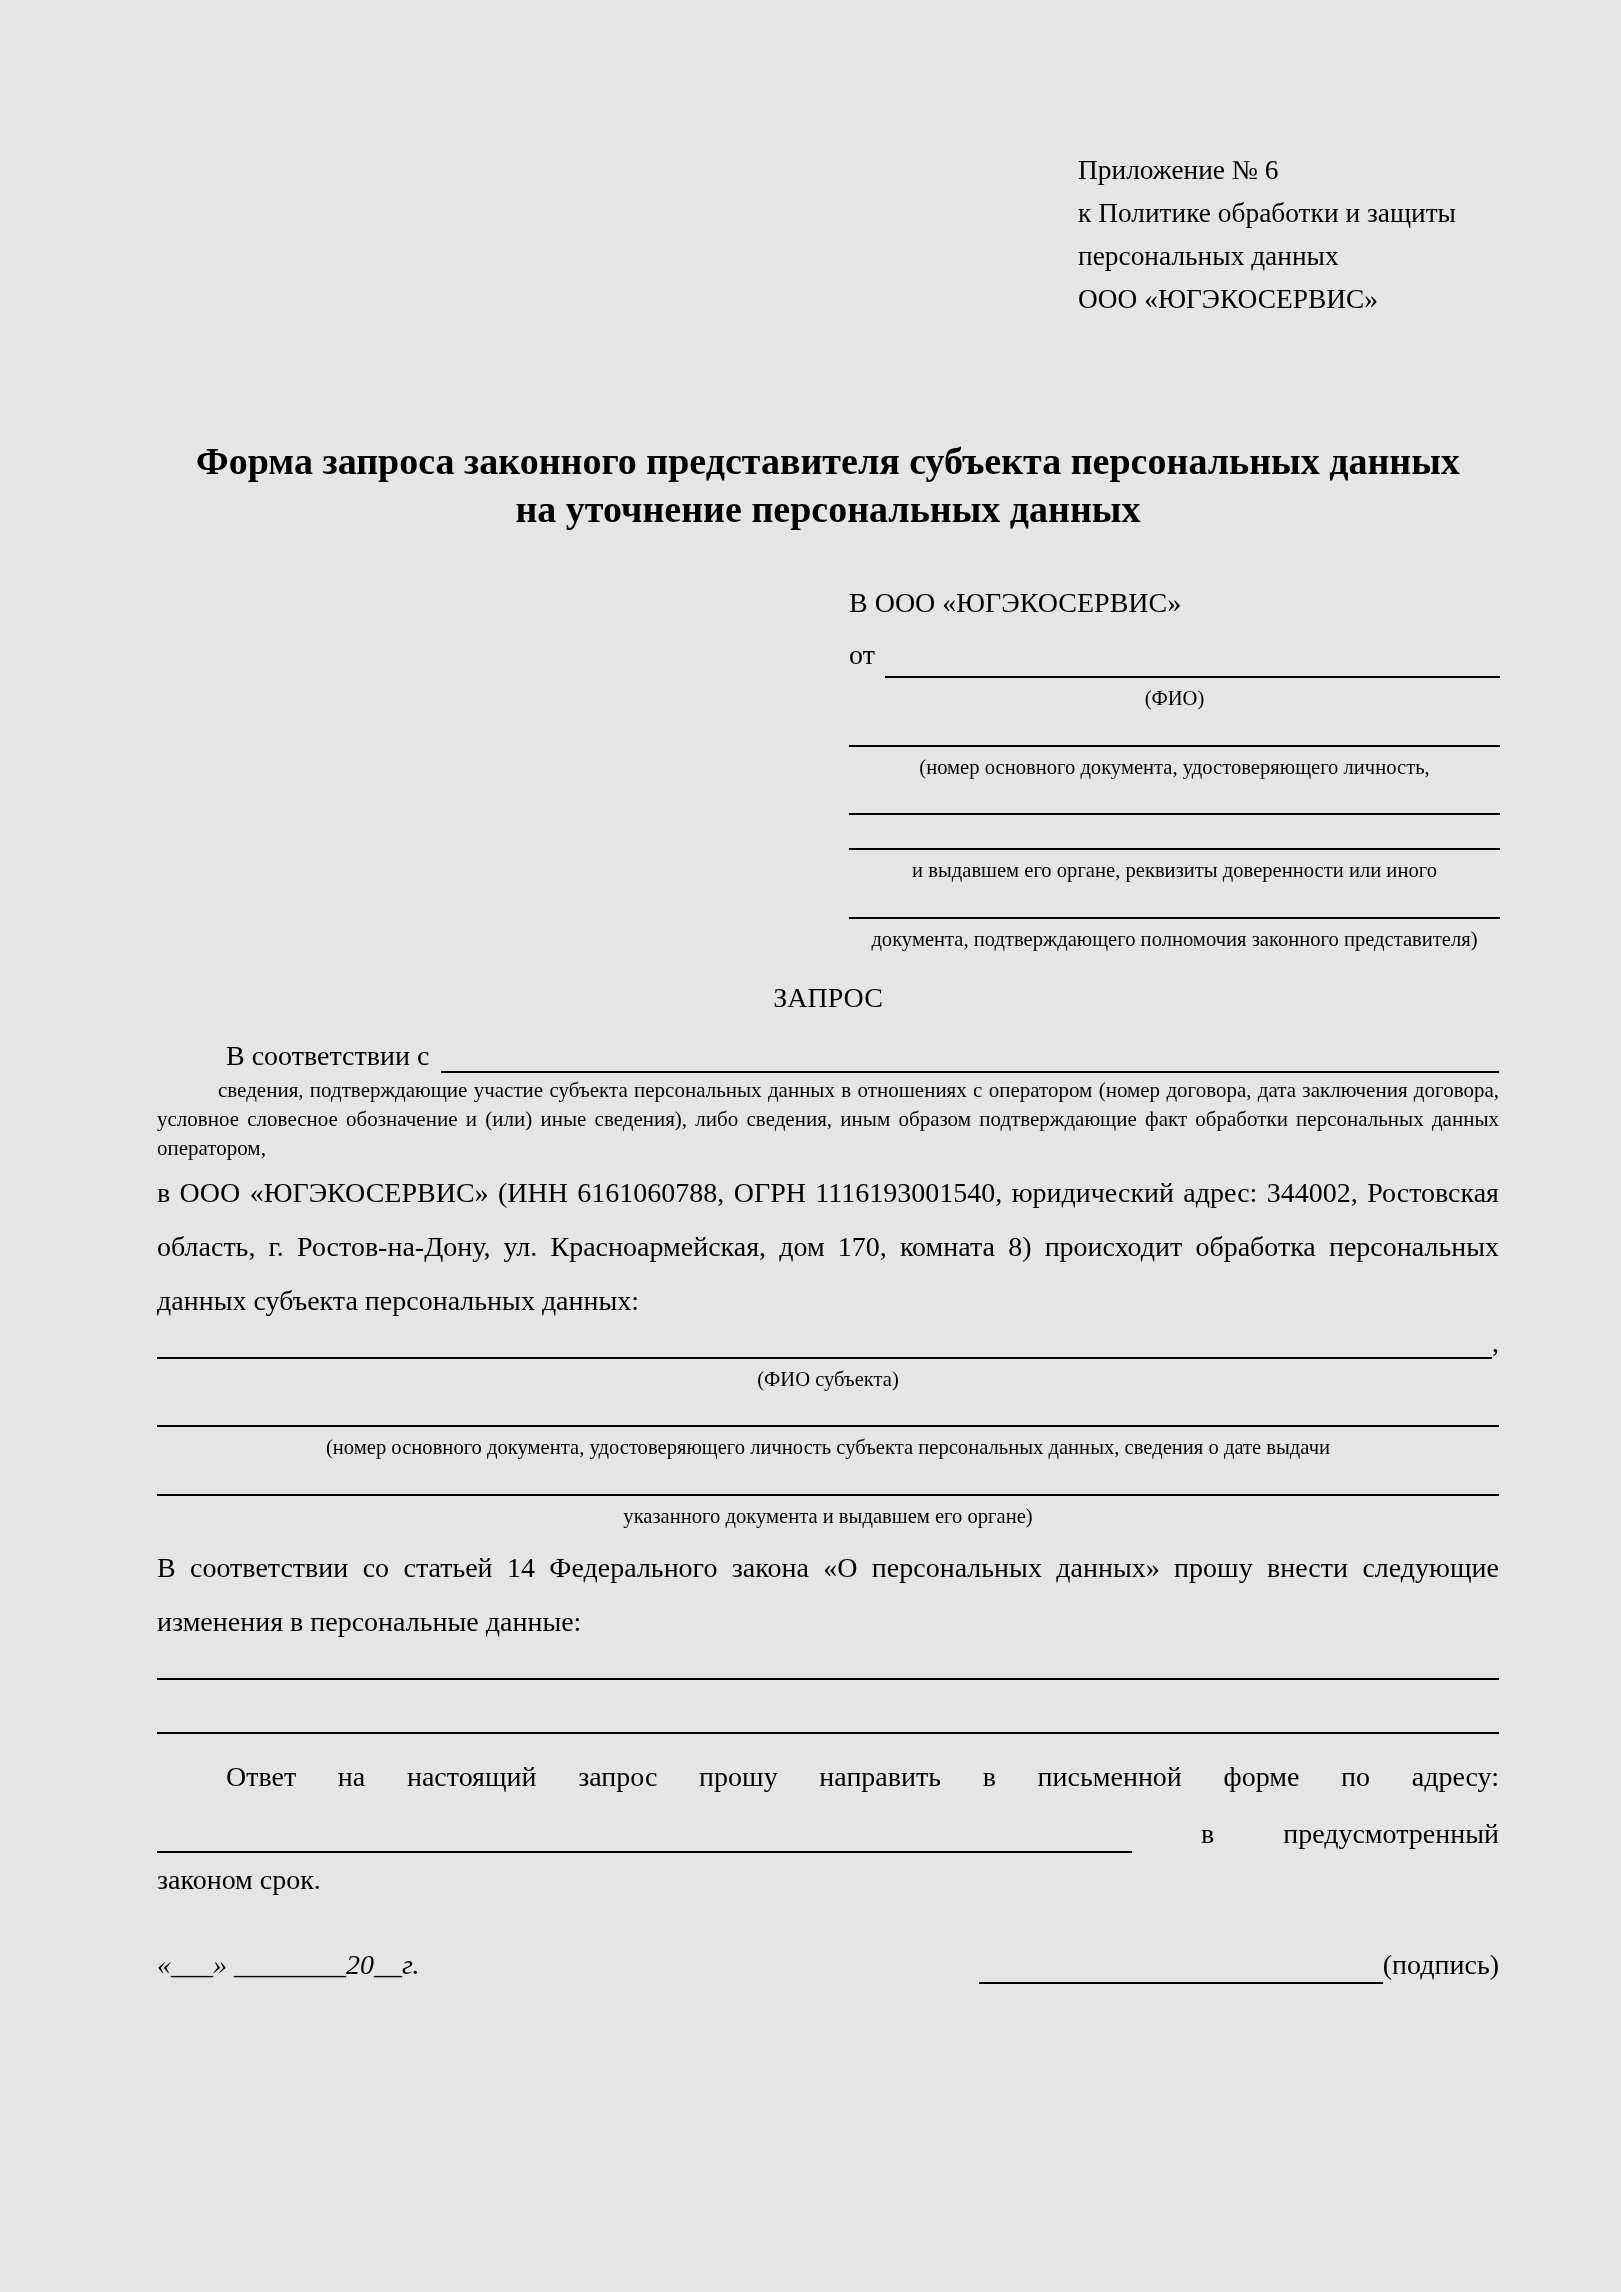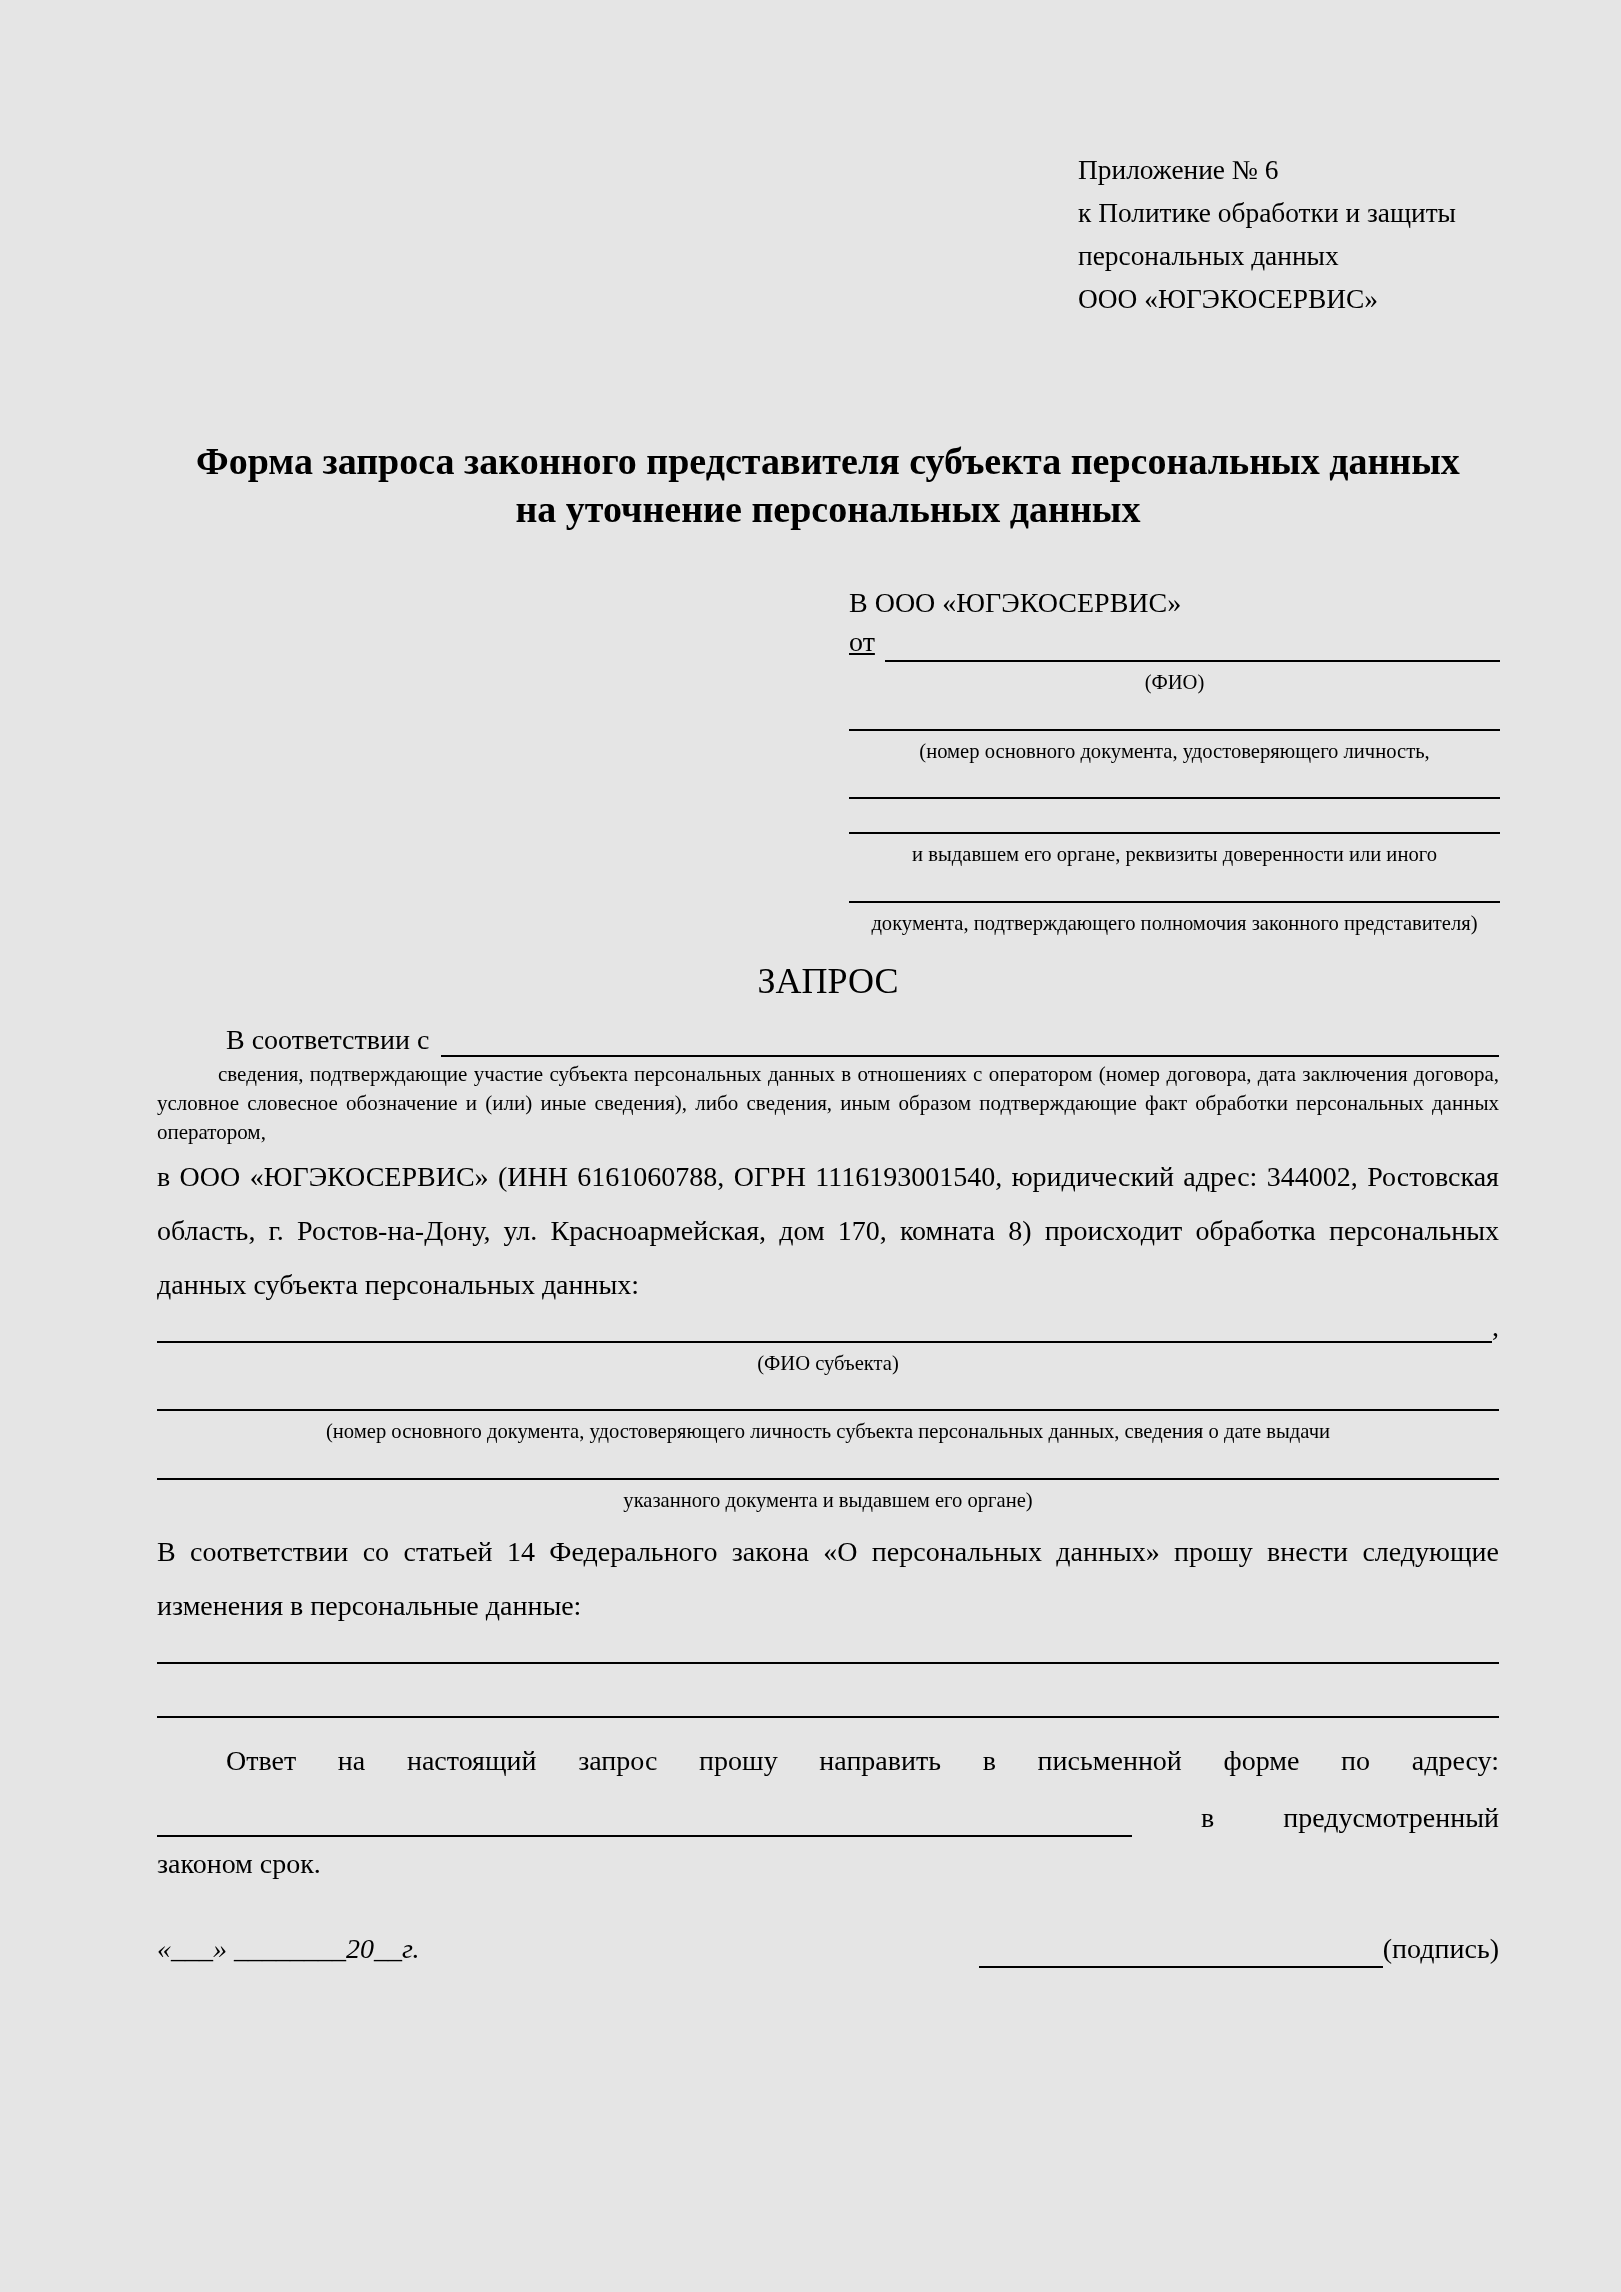--- a/index.html
+++ b/index.html
@@ -41,24 +41,23 @@
   
   .addressee {
     margin-top: 51px;
     margin-left: 692px;
     width: 651px;
     font-size: 28px;
   }
   .addressee .to { line-height: 37px; }
   .from-row {
     display: flex;
-    align-items: center;
-    margin-top: 0;
+    align-items: flex-start;
+    margin-top: 16px;
     height: 41px;
-    text-decoration: underline;
   }
   .from-row .lbl { padding-right: 9.8px; line-height: 35px; }
   .uline {
     flex: 1;
     border-bottom: 2.9px solid #000;
     height: 100%;
   }
   .caption {
     font-size: 20.6px;
     line-height: 25.5px;
@@ -67,21 +66,21 @@
   }
   .blank {
     height: 35px;
     border-bottom: 2.9px solid #000;
   }
 
   
   .zapros {
     margin-top: 27.4px;
     text-align: center;
-    font-size: 36px;
+    font-size: 28px;
     line-height: 37px;
   }
   .intro-row {
     display: flex;
     align-items: flex-end;
     margin-top: 15.7px;
     height: 41px;
     font-size: 28px;
   }
   .intro-row .lbl { padding-left: 69px; padding-right: 11.8px; line-height: 35px; white-space: nowrap; }

